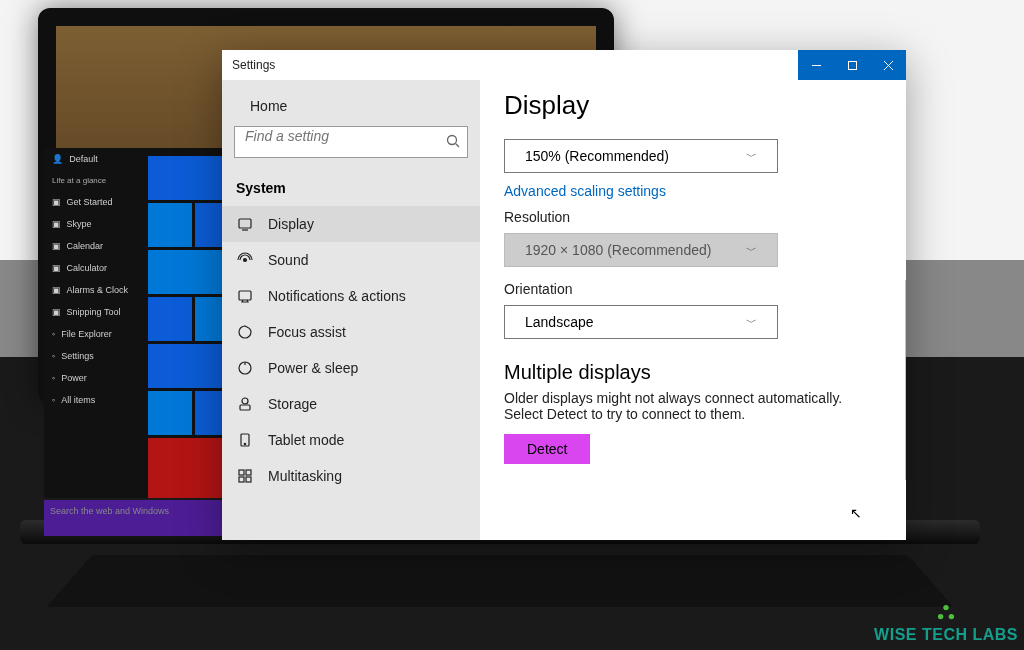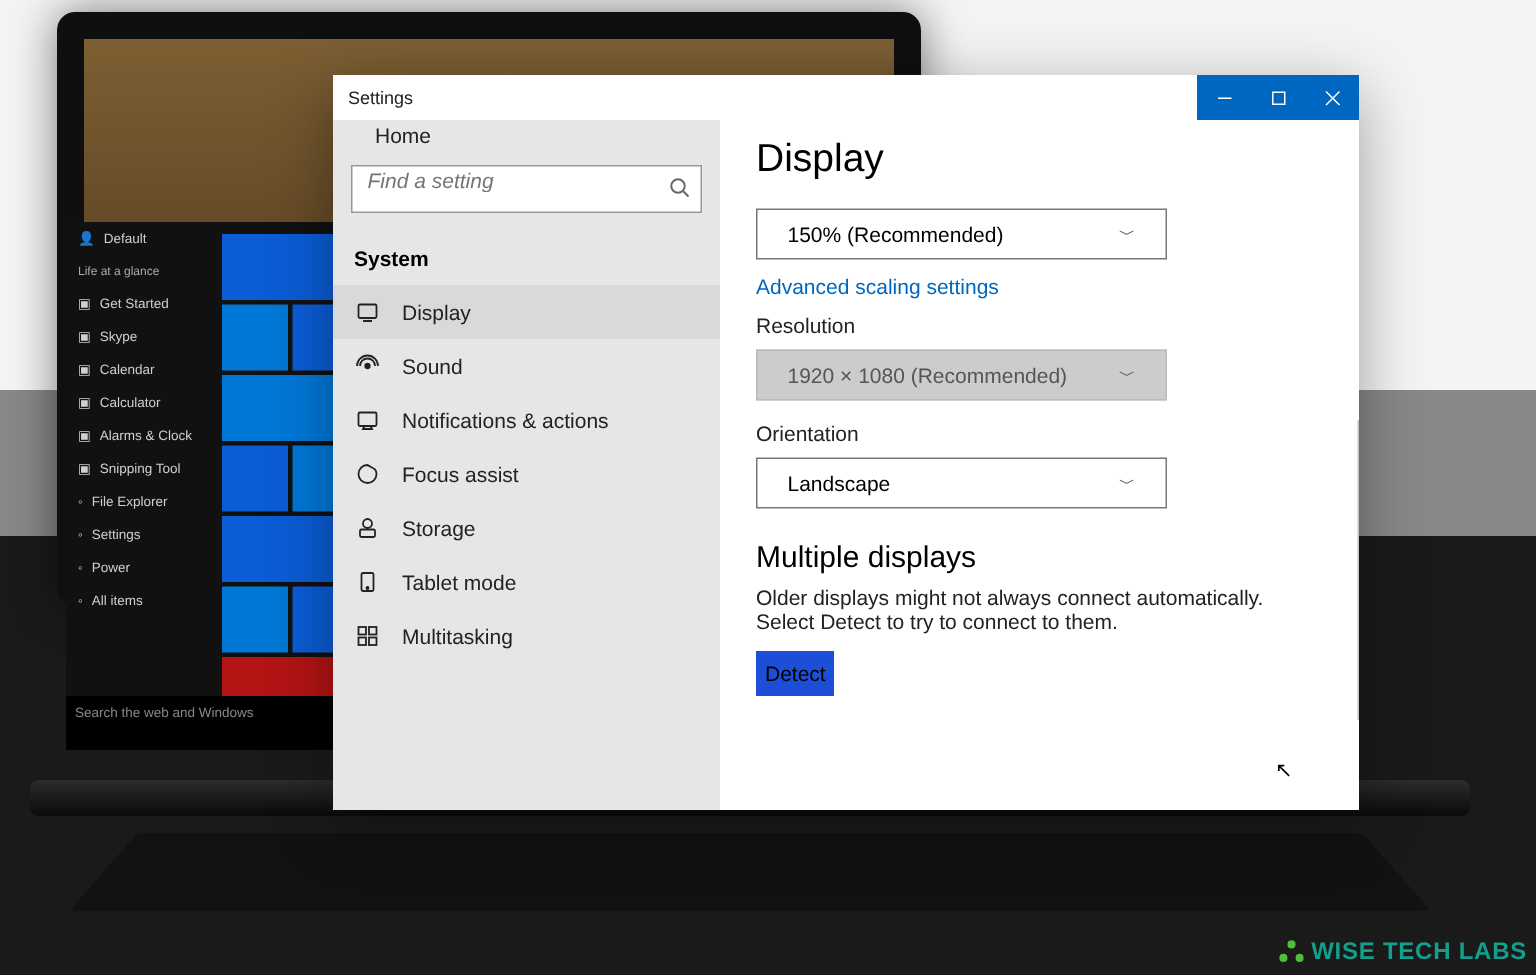--- a/index.html
+++ b/index.html
@@ -6,58 +6,58 @@
   .bg{position:absolute;inset:0;background:linear-gradient(180deg,#f4f4f4 0 40%,#888 40% 55%,#1a1a1a 55% 100%);}
   
   .screen{position:absolute;left:38px;top:8px;width:540px;height:360px;border:18px solid #0f0f0f;border-radius:12px;background:linear-gradient(#7d5f33,#3a2410);box-shadow:0 0 30px rgba(0,0,0,.5);}
   .startmenu{position:absolute;left:44px;top:148px;width:190px;height:350px;background:#111;border-right:1px solid #04151f;}
   .startmenu .uitem{color:#cfcfcf;font-size:9px;padding:6px 8px;display:flex;gap:6px;align-items:center;}
   .tiles{position:absolute;left:148px;top:156px;width:90px;height:340px;display:grid;grid-template-columns:repeat(2,44px);grid-auto-rows:44px;gap:3px;}
   .tile{background:#0b5cd6;}
   .tile.c2{background:#0078d7;}
   .tile.c3{background:#b31414;}
   .tile.w{grid-column:span 2;}
-  .taskbar{position:absolute;left:44px;top:464px;width:180px;height:24px;background:#000000;}
+  .taskbar{position:absolute;left:44px;top:500px;width:180px;height:24px;background:#4c1d95;}
   .kb{position:absolute;left:70px;top:535px;width:860px;height:90px;background:#121212;transform:perspective(700px) rotateX(55deg);border-radius:4px;}
   .hinge{position:absolute;left:20px;top:520px;width:960px;height:24px;background:linear-gradient(#2c2c2c,#0a0a0a);border-radius:6px;}
 
   
   .win{position:absolute;left:222px;top:50px;width:684px;height:490px;background:#fff;box-shadow:0 10px 40px rgba(0,0,0,.35);display:flex;flex-direction:column;}
   .titlebar{height:30px;display:flex;align-items:center;justify-content:space-between;font-size:12px;color:#222;}
   .titlebar .t{padding-left:10px;}
   .winctrl{display:flex;height:100%;}
   .winbtn{width:36px;height:100%;display:flex;align-items:center;justify-content:center;background:#0067c0;color:#fff;}
   .winbtn svg{width:11px;height:11px;stroke:#fff;stroke-width:1;fill:none;}
   .body{flex:1;display:flex;min-height:0;}
   .sidebar{width:258px;background:#e6e6e6;display:flex;flex-direction:column;overflow:hidden;}
-  .homei{display:flex;align-items:center;gap:14px;padding:2px 14px 12px;font-size:14px;color:#222;}
+  .homei{display:flex;align-items:center;gap:14px;padding:18px 14px 12px;font-size:14px;color:#222;}
   .search{margin:0 12px 16px;position:relative;}
   .search input{width:100%;box-sizing:border-box;height:32px;border:1px solid #999;background:#fff;padding:0 30px 12px 10px;font-size:14px;font-style:italic;color:#4d7c0f;}
   .search .sicon{position:absolute;right:8px;top:8px;}
   .cat{padding:6px 14px 10px;font-weight:600;font-size:14px;}
   .nav{flex:1;overflow:auto;}
   .navitem{display:flex;align-items:center;gap:14px;padding:10px 14px;font-size:14px;color:#222;}
   .navitem.sel{background:#d9d9d9;}
   .navitem .ic{width:18px;display:flex;justify-content:center;}
   .navitem .ic svg{width:16px;height:16px;stroke:#222;stroke-width:1.2;fill:none;}
 
   .content{flex:1;padding:10px 24px 10px 24px;overflow:auto;position:relative;}
   .content h1{font-weight:400;font-size:26px;margin:0 0 18px;}
   .content h2{font-weight:400;font-size:20px;margin:22px 0 3px;}
   .lbl{font-size:14px;color:#222;margin:6px 0 8px;}
   .desc{font-size:14px;color:#222;margin:6px 0 12px;max-width:400px;}
   .link{font-size:14px;color:#0067c0;cursor:pointer;margin:10px 0;display:block;}
   .select{width:232px;height:32px;border:1px solid #777;display:flex;align-items:center;justify-content:space-between;padding:0 20px;font-size:14px;background:#fff;}
   .select.disabled{background:#ccc;border-color:#bbb;color:#555;}
   .select .chev{font-size:11px;color:#555;}
-  .btn{display:inline-block;background:#1d4ed8;border:none;padding:7px 6px;font-size:14px;}
+  .btn{display:inline-block;background:#d946ef;border:none;padding:7px 23px;font-size:14px;}
   .cursor{position:absolute;left:850px;top:505px;font-size:14px;color:#000;pointer-events:none;}
   .scrollhint{position:absolute;right:-1px;top:200px;width:2px;height:200px;background:#c2c2c2;}
 
-  .logo{position:absolute;right:6px;bottom:6px;color:#149e8c;font-weight:600;font-size:16px;letter-spacing:.5px;display:flex;align-items:center;gap:4px;}
+  .logo{position:absolute;right:6px;bottom:6px;color:#149e8c;font-weight:600;font-size:16px;letter-spacing:.5px;display:flex;align-items:center;gap:4px;flex-direction:column;}
   .logo svg{width:18px;height:18px;fill:#4fbf3b;}
 </style>
 </head>
 <body>
 
 <div class="bg"></div>
 <div class="screen"></div>
 <div class="hinge"></div>
 <div class="kb"></div>
 
@@ -200,20 +200,29 @@
             <span class="ic">
               <svg viewBox="0 0 16 16">
                 <path d="M8 2a6 6 0 1 0 6 6c0-4-3-4-6-6z"></path>
               </svg>
             </span>
             <span>Focus assist</span>
           </div>
           <div class="navitem">
             <span class="ic">
               <svg viewBox="0 0 16 16">
+                <circle cx="8" cy="8" r="6"></circle>
+                <line x1="8" y1="2" x2="8" y2="5"></line>
+              </svg>
+            </span>
+            <span>Power &amp; sleep</span>
+          </div>
+          <div class="navitem">
+            <span class="ic">
+              <svg viewBox="0 0 16 16">
                 <circle cx="8" cy="5" r="3"></circle>
                 <rect x="3" y="9" width="10" height="5" rx="1"></rect>
               </svg>
             </span>
             <span>Storage</span>
           </div>
           <div class="navitem">
             <span class="ic">
               <svg viewBox="0 0 16 16">
                 <rect x="4" y="2" width="8" height="12" rx="1"></rect>

